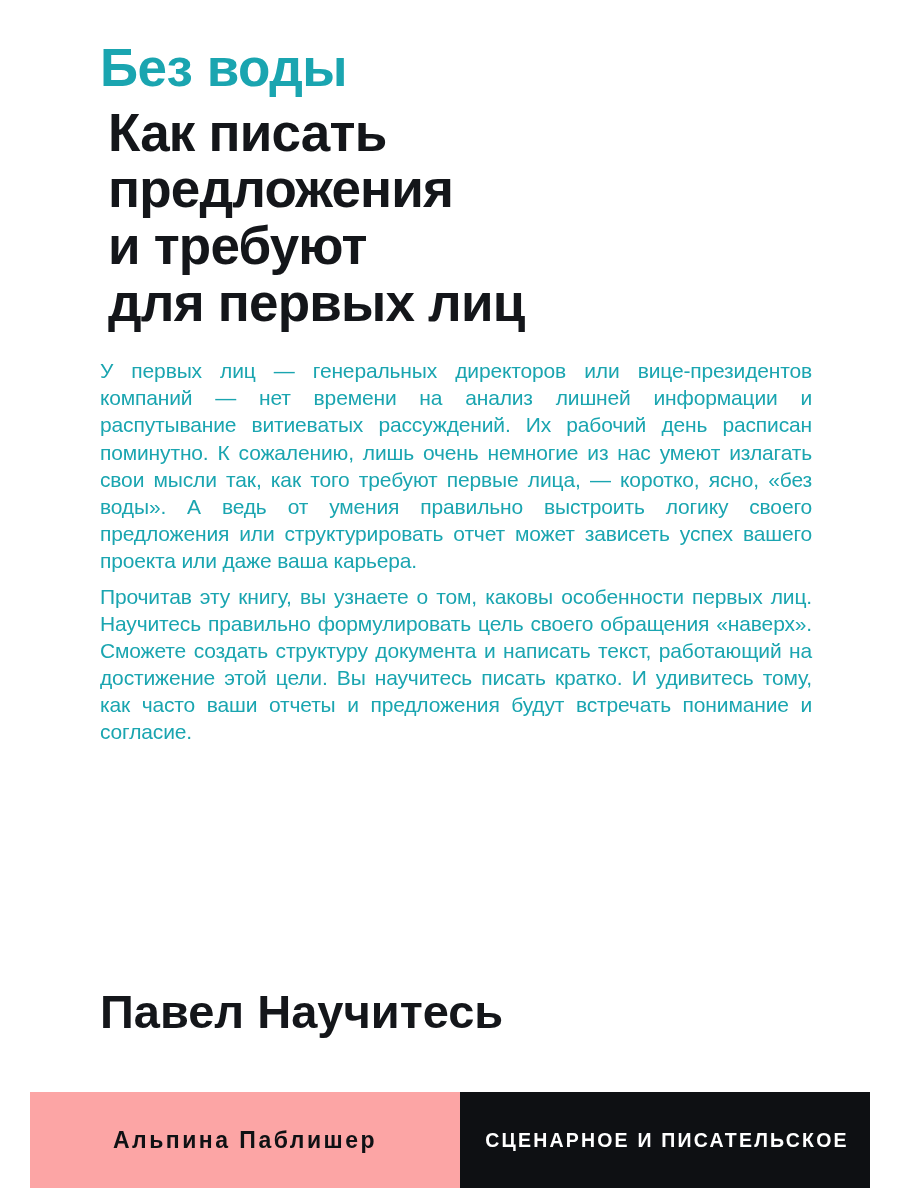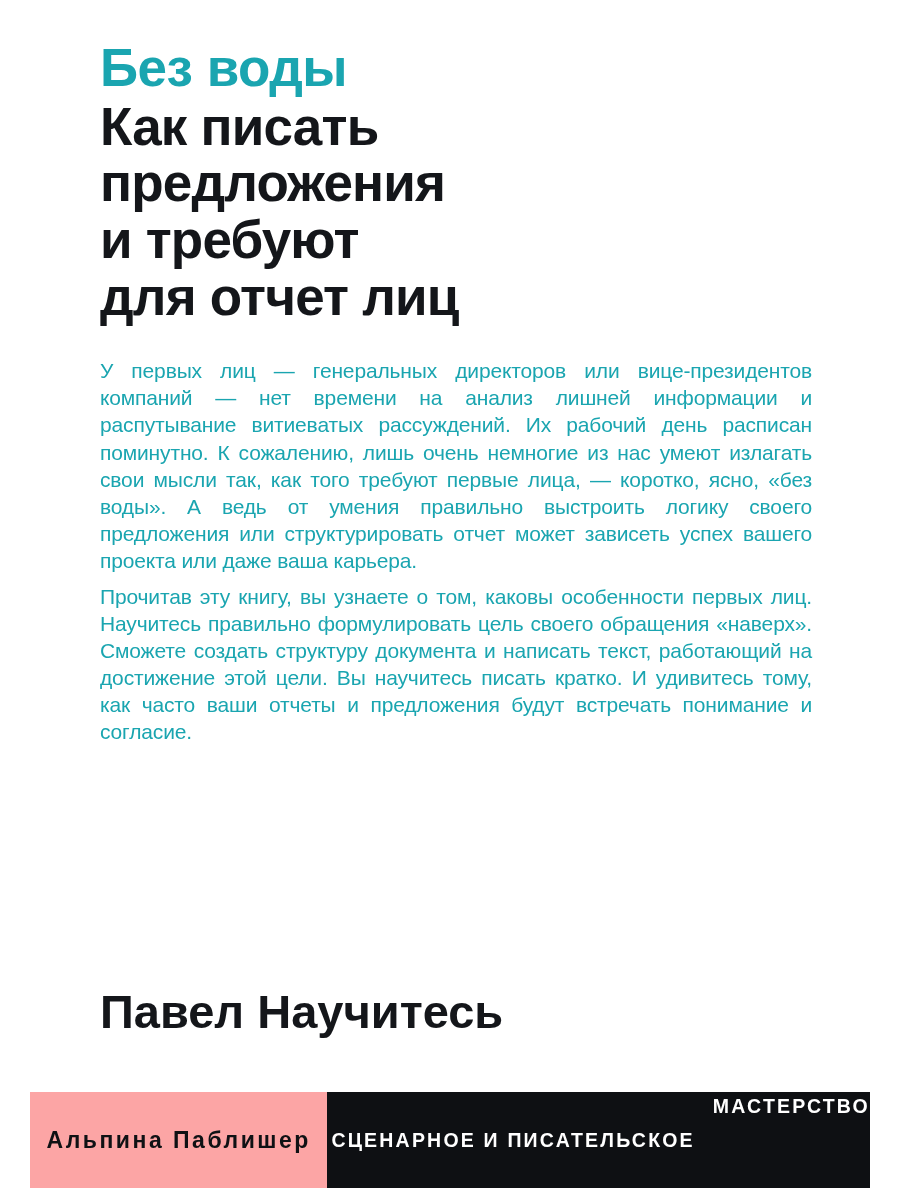--- a/index.html
+++ b/index.html
@@ -49,21 +49,21 @@
     letter-spacing: -0.5px;
     margin: 0 0 2px 0;
   }
 
   .title-main {
     font-size: 53px;
     font-weight: bold;
     line-height: 1.07;
     color: #14161a;
     letter-spacing: -0.8px;
-    margin: 0;
+    margin: 8px;
   }
   .title-main .tline {
     display: block;
     white-space: nowrap;
   }
 
   
   .blurb {
     position: absolute;
     left: 70px;
@@ -148,35 +148,34 @@
 
 <div class="book-cover">
   <div class="cover-inner">
 
     <div class="title-block">
       <div class="title-accent">Без воды</div>
       <div class="title-main">
         <span class="tline">Как писать</span>
         <span class="tline">предложения</span>
         <span class="tline">и требуют</span>
-        <span class="tline">для отчет лиц</span>
+        <span class="tline">для первых лиц</span>
       </div>
     </div>
 
     <div class="blurb">
       <p>У первых лиц — генеральных директоров или вице-президентов компаний — нет времени на анализ лишней информации и распутывание витиеватых рассуждений. Их рабочий день расписан поминутно. К сожалению, лишь очень немногие из нас умеют излагать свои мысли так, как того требуют первые лица, — коротко, ясно, «без воды». А ведь от умения правильно выстроить логику своего предложения или структурировать отчет может зависеть успех вашего проекта или даже ваша карьера.</p>
       <p>Прочитав эту книгу, вы узнаете о том, каковы особенности первых лиц. Научитесь правильно формулировать цель своего обращения «наверх». Сможете создать структуру документа и написать текст, работающий на достижение этой цели. Вы научитесь писать кратко. И удивитесь тому, как часто ваши отчеты и предложения будут встречать понимание и согласие.</p>
     </div>
 
     <div class="author">Павел Научитесь</div>
 
     <div class="bottom-bar">
       <div class="publisher-bar">
         <span class="publisher-name">Альпина Паблишер</span>
       </div>
       <div class="series-bar">
         <span class="series-line">СЦЕНАРНОЕ И ПИСАТЕЛЬСКОЕ</span>
-        <span class="series-line second">МАСТЕРСТВО</span>
       </div>
     </div>
 
   </div>
 </div>
 
 </body></html>

